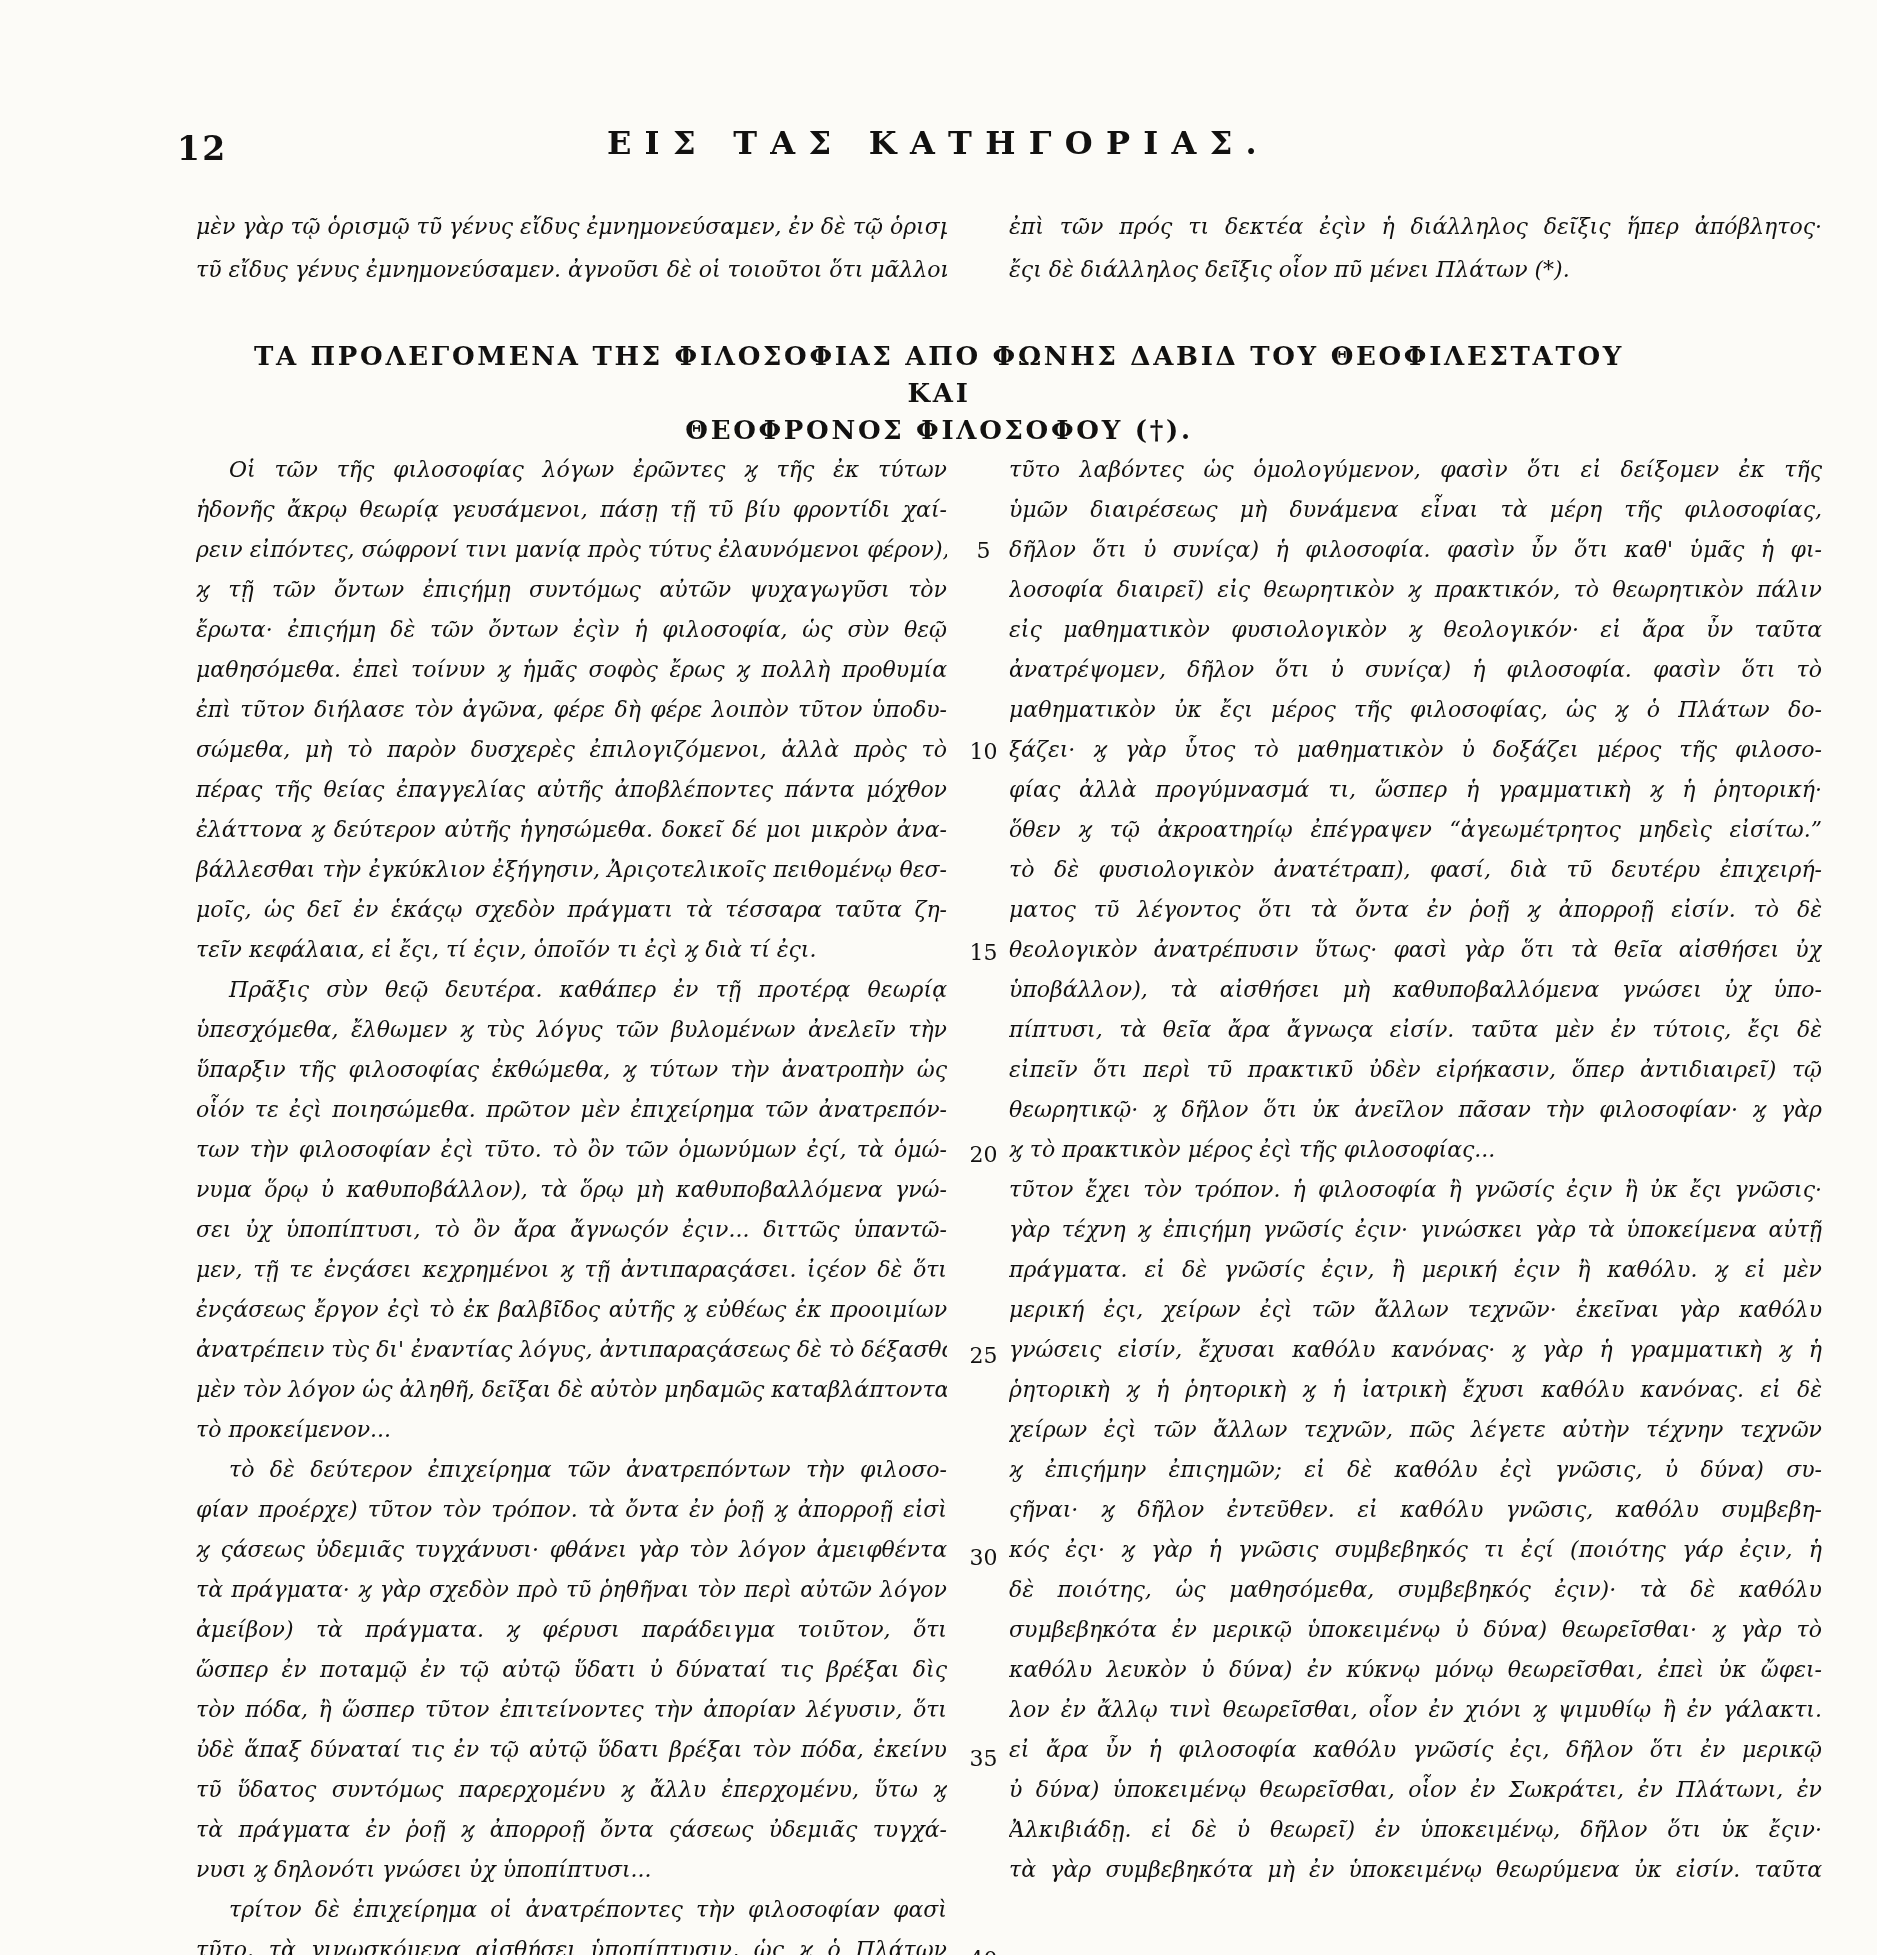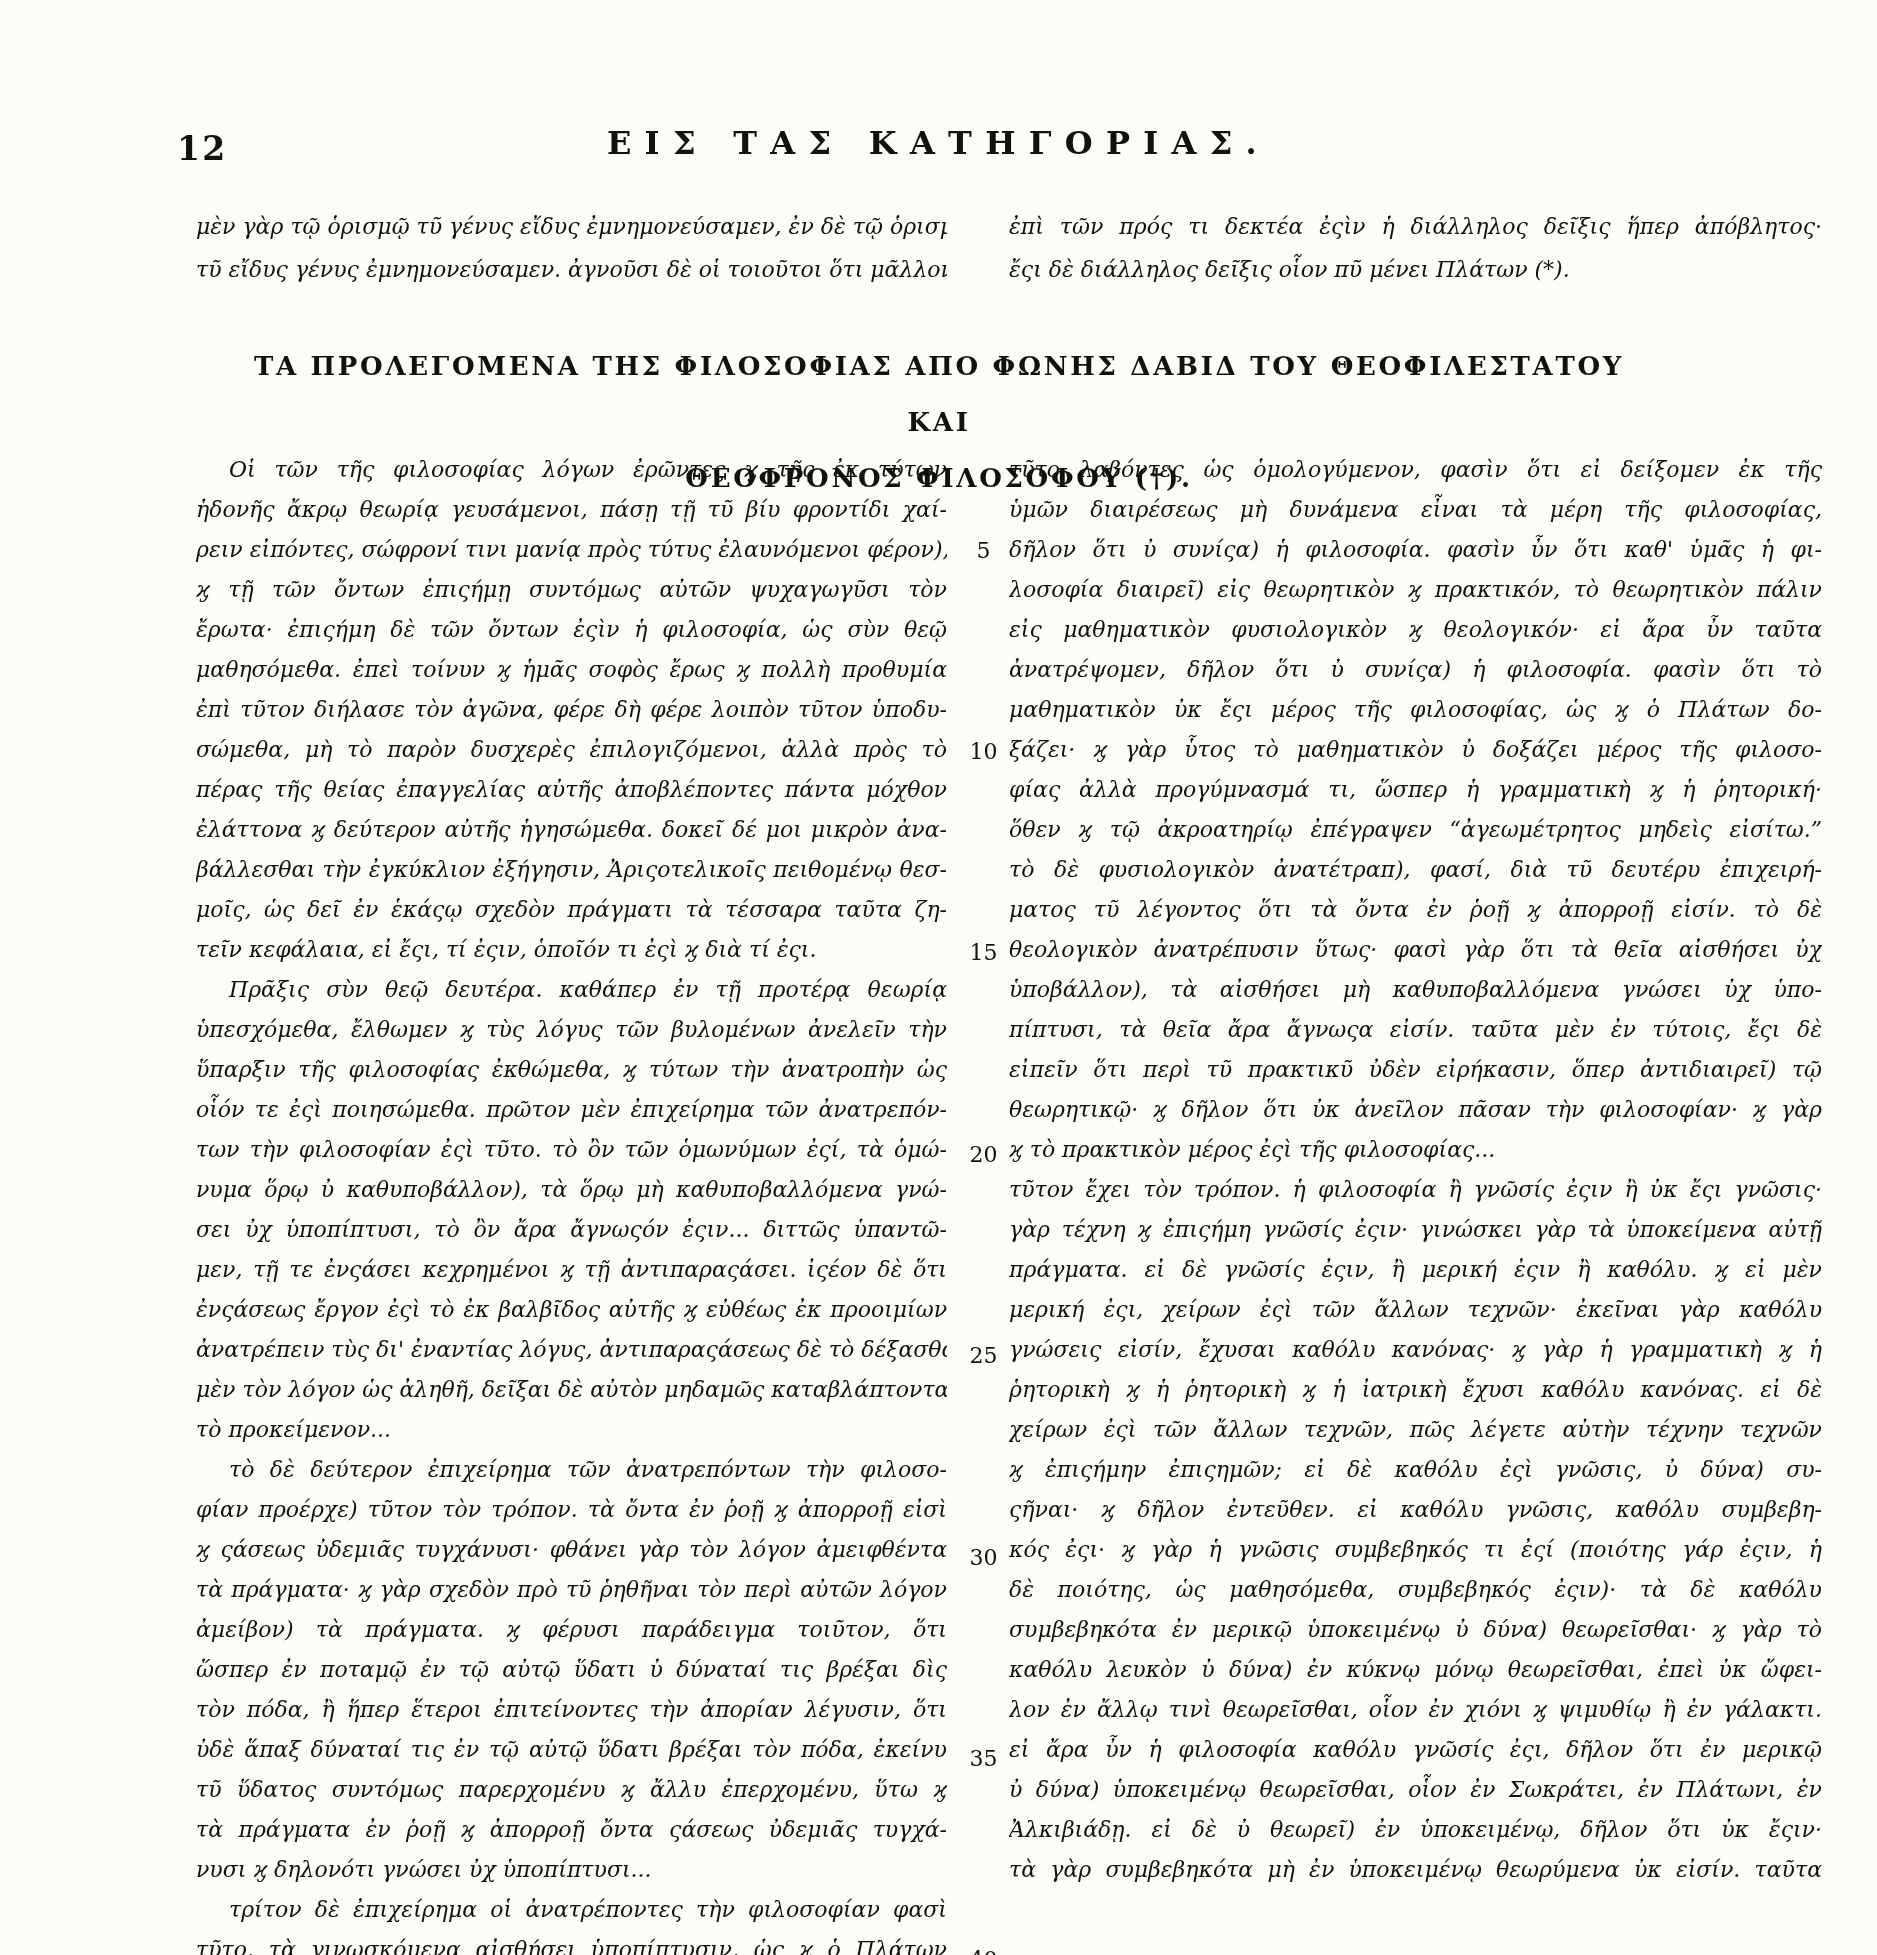--- a/index.html
+++ b/index.html
@@ -24,21 +24,21 @@
     height:40px;line-height:40px;font-size:22px;font-style:italic;
     white-space:nowrap;overflow:hidden;
     text-align:justify;text-align-last:justify;text-justify:inter-word;
   }
   .bline.pend{text-align:left;text-align-last:left;}
   .bline.indent{text-indent:33px;}
   .intro .bline{height:43px;line-height:43px;}
   
   .secheading{
     position:absolute;left:235px;top:338px;width:1408px;text-align:center;
-    font-size:26px;font-weight:bold;letter-spacing:2.7px;line-height:56px;
+    font-size:26px;font-weight:bold;letter-spacing:2.7px;line-height:37px;
     font-style:normal;
   }
   
   #gutter{position:absolute;left:960px;top:450px;width:47px;}
   .gnum{
     position:absolute;width:47px;height:40px;line-height:40px;
     font-size:22px;text-align:center;font-style:normal;
   }
 </style>
 </head>
@@ -88,21 +88,21 @@
       <div class="bline">ἐνςάσεως ἔργον ἐςὶ τὸ ἐκ βαλβῖδος αὐτῆς ϗ εὐθέως ἐκ προοιμίων</div>
       <div class="bline">ἀνατρέπειν τὺς δι' ἐναντίας λόγυς, ἀντιπαραςάσεως δὲ τὸ δέξασθαι</div>
       <div class="bline">μὲν τὸν λόγον ὡς ἀληθῆ, δεῖξαι δὲ αὐτὸν μηδαμῶς καταβλάπτοντα</div>
       <div class="bline pend">τὸ προκείμενον...</div>
       <div class="bline indent">τὸ δὲ δεύτερον ἐπιχείρημα τῶν ἀνατρεπόντων τὴν φιλοσο-</div>
       <div class="bline">φίαν προέρχε) τῦτον τὸν τρόπον. τὰ ὄντα ἐν ῥοῇ ϗ ἀπορροῇ εἰσὶ</div>
       <div class="bline">ϗ ςάσεως ὐδεμιᾶς τυγχάνυσι· φθάνει γὰρ τὸν λόγον ἀμειφθέντα</div>
       <div class="bline">τὰ πράγματα· ϗ γὰρ σχεδὸν πρὸ τῦ ῥηθῆναι τὸν περὶ αὐτῶν λόγον</div>
       <div class="bline">ἀμείβον) τὰ πράγματα. ϗ φέρυσι παράδειγμα τοιῦτον, ὅτι</div>
       <div class="bline">ὥσπερ ἐν ποταμῷ ἐν τῷ αὐτῷ ὕδατι ὐ δύναταί τις βρέξαι δὶς</div>
-      <div class="bline">τὸν πόδα, ἢ ἥπερ ἕτεροι ἐπιτείνοντες τὴν ἀπορίαν λέγυσιν, ὅτι</div>
+      <div class="bline">τὸν πόδα, ἢ ὥσπερ τῦτον ἐπιτείνοντες τὴν ἀπορίαν λέγυσιν, ὅτι</div>
       <div class="bline">ὐδὲ ἅπαξ δύναταί τις ἐν τῷ αὐτῷ ὕδατι βρέξαι τὸν πόδα, ἐκείνυ</div>
       <div class="bline">τῦ ὕδατος συντόμως παρερχομένυ ϗ ἄλλυ ἐπερχομένυ, ὕτω ϗ</div>
       <div class="bline">τὰ πράγματα ἐν ῥοῇ ϗ ἀπορροῇ ὄντα ςάσεως ὐδεμιᾶς τυγχά-</div>
       <div class="bline pend">νυσι ϗ δηλονότι γνώσει ὐχ ὑποπίπτυσι...</div>
       <div class="bline indent">τρίτον δὲ ἐπιχείρημα οἱ ἀνατρέποντες τὴν φιλοσοφίαν φασὶ</div>
       <div class="bline">τῦτο. τὰ γινωσκόμενα αἰσθήσει ὑποπίπτυσιν, ὡς ϗ ὁ Πλάτων</div>
     </div>
   <div class="col" id="body-right" style="left:1009px;top:450px;width:813px;">
       <div class="bline">τῦτο λαβόντες ὡς ὁμολογύμενον, φασὶν ὅτι εἰ δείξομεν ἐκ τῆς</div>
       <div class="bline">ὑμῶν διαιρέσεως μὴ δυνάμενα εἶναι τὰ μέρη τῆς φιλοσοφίας,</div>

